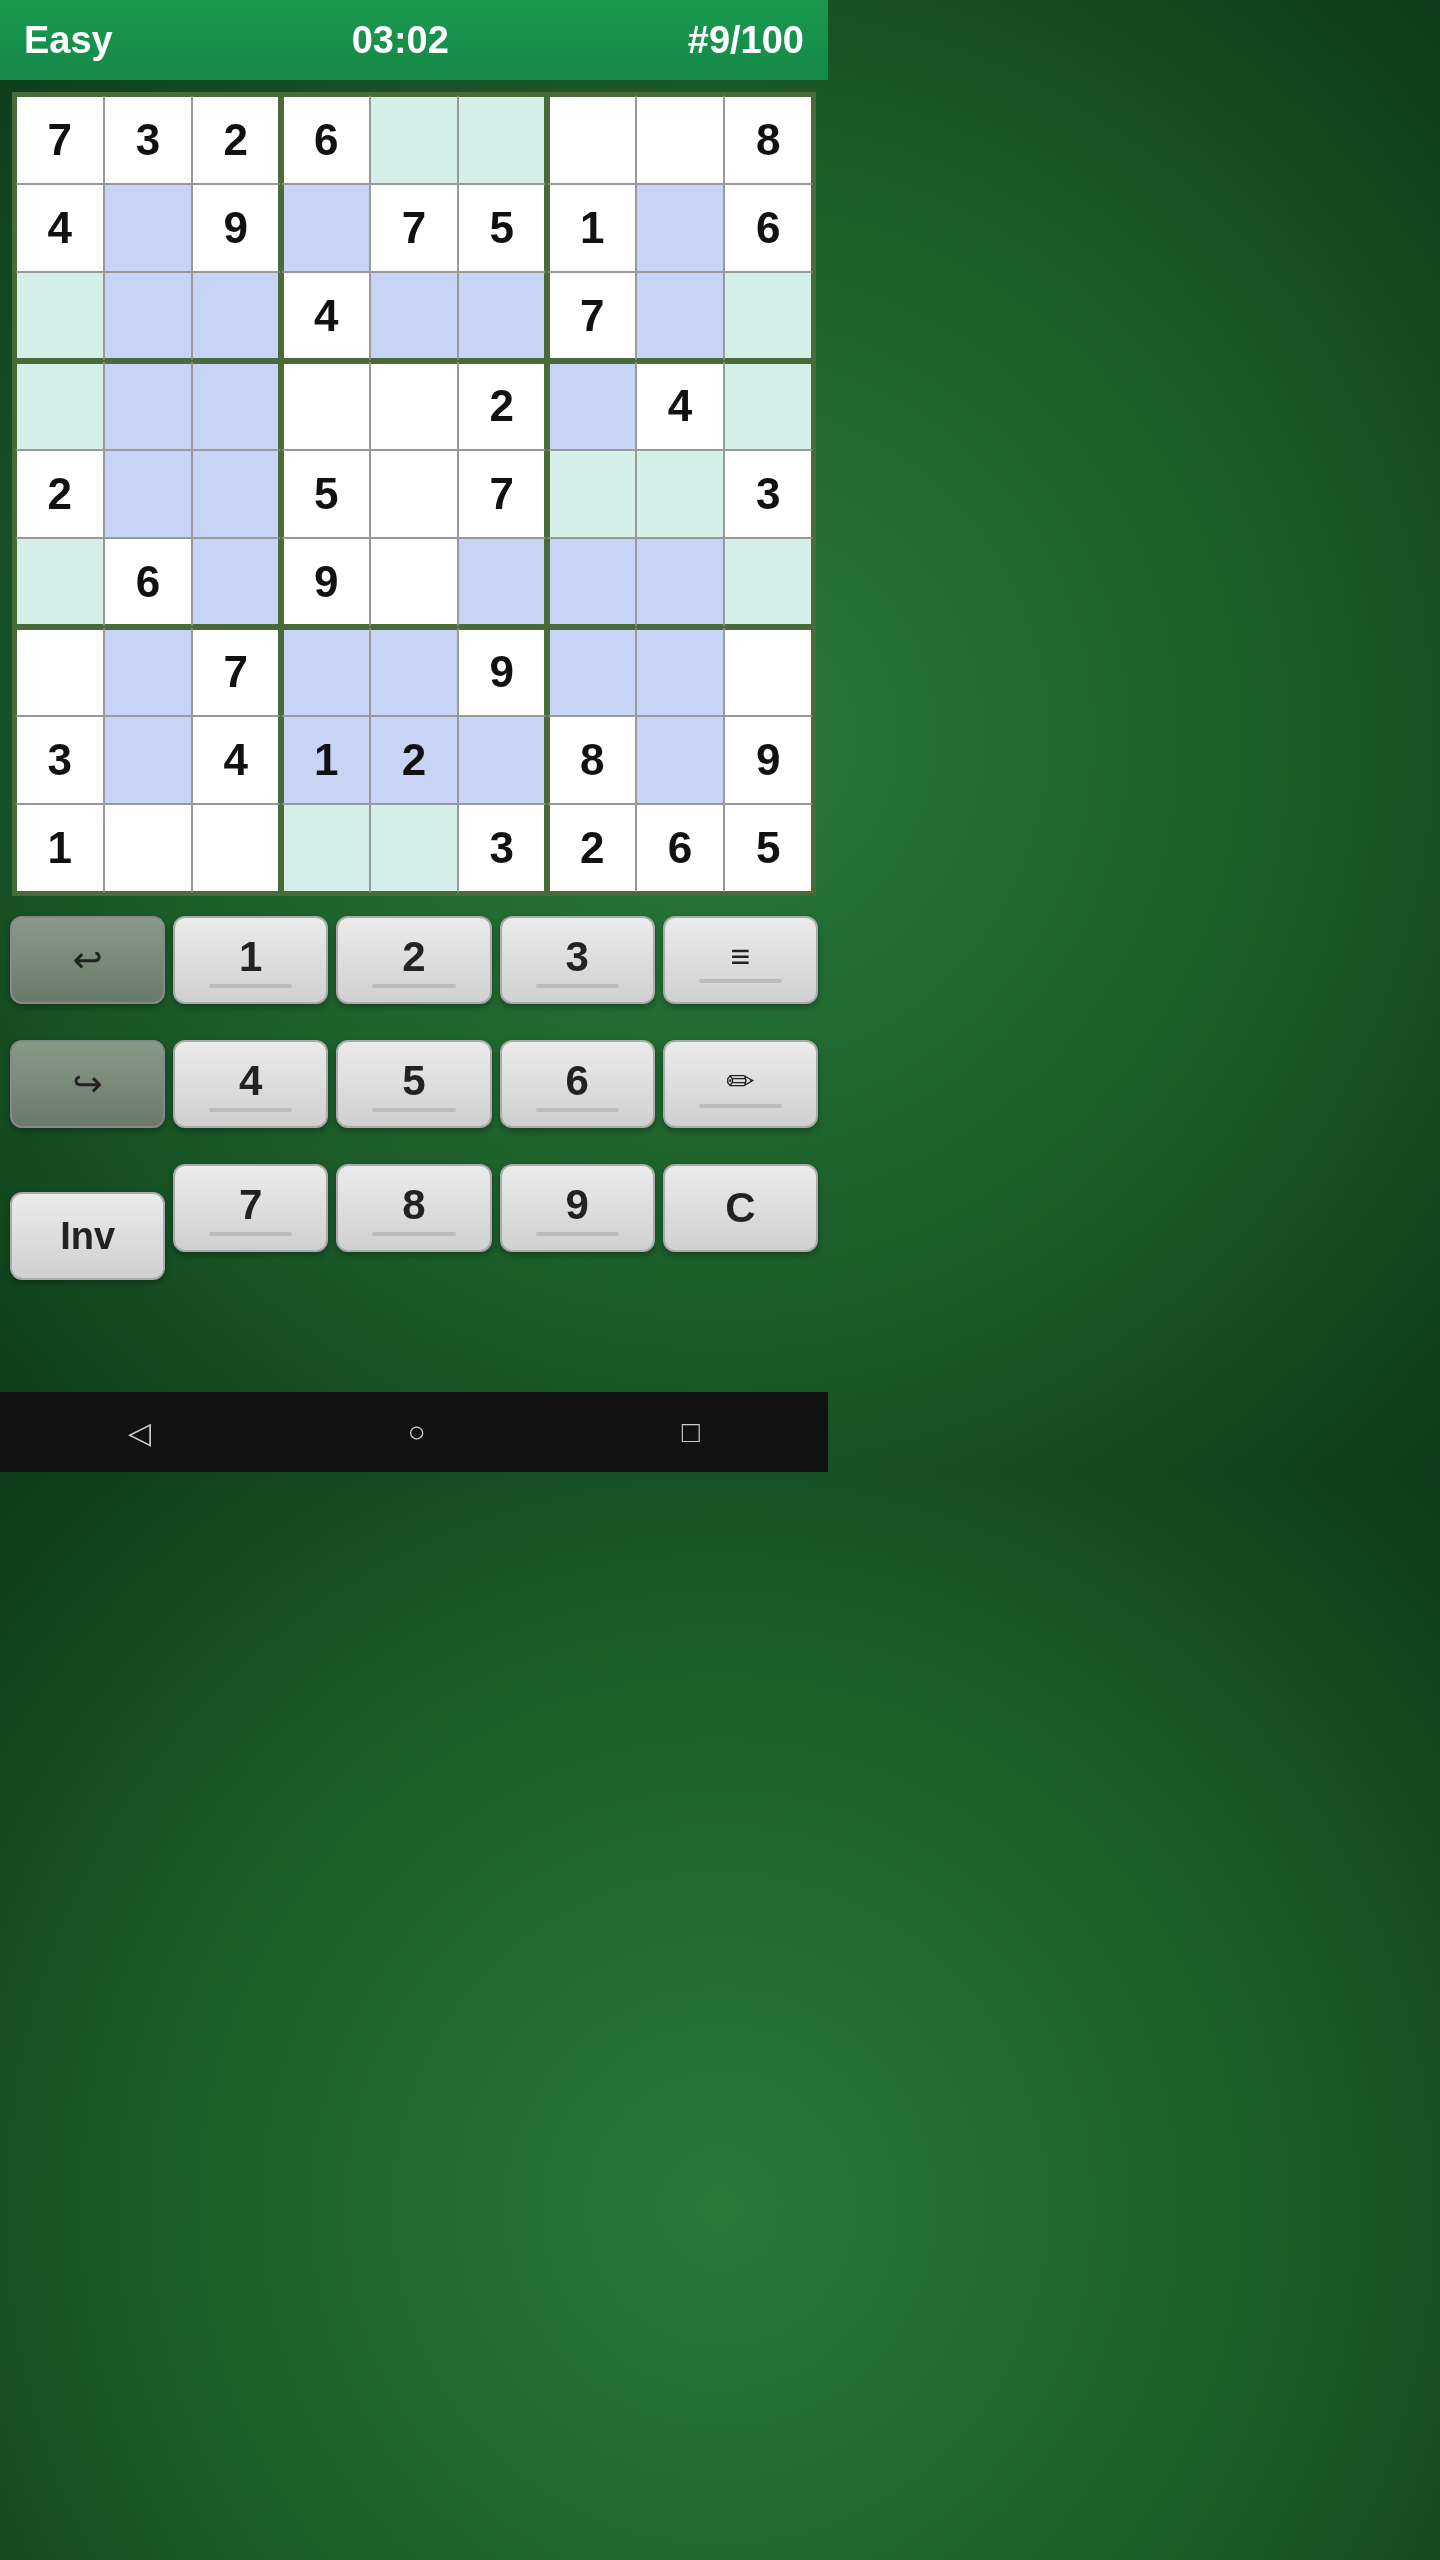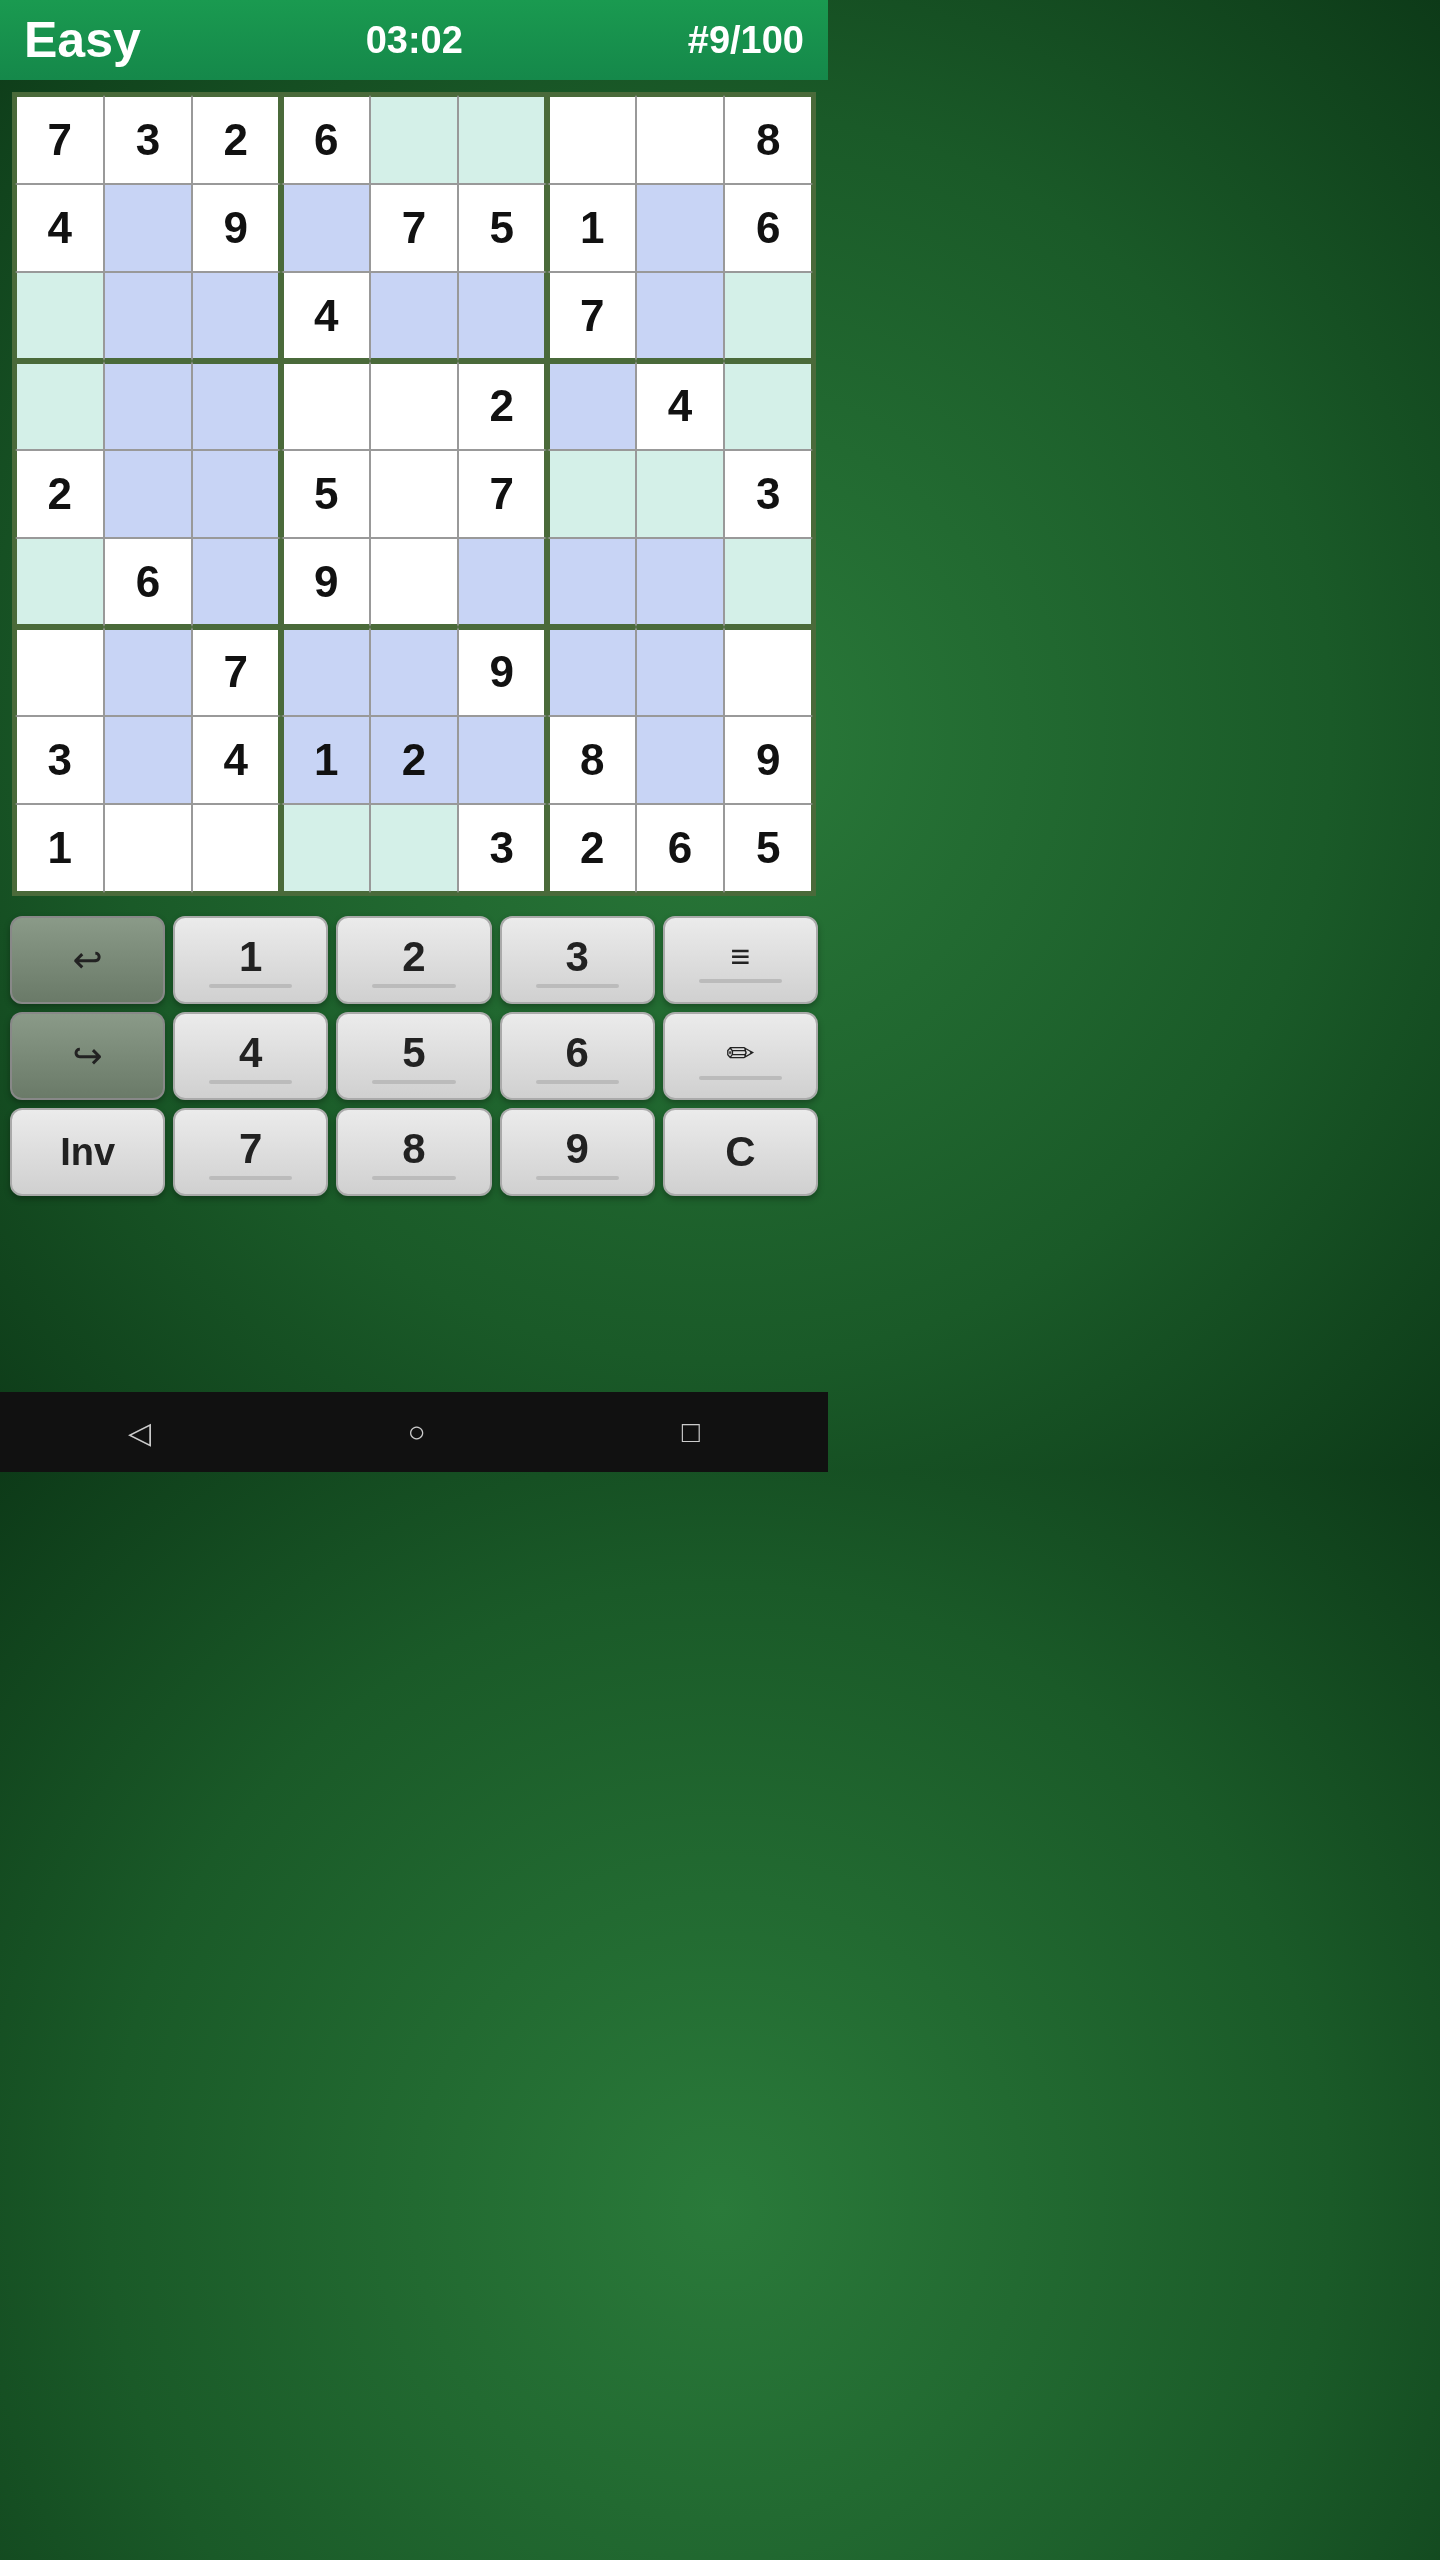--- a/index.html
+++ b/index.html
@@ -12,21 +12,21 @@
       display: flex;
       flex-direction: column;
       align-items: center;
       overflow: hidden;
     }
   </style>
 </head>
 <body>
 
 <div style="width:828px; height:80px; background: linear-gradient(to bottom, #1a9a50, #15884a); display:flex; align-items:center; justify-content:space-between; padding:0 24px;">
-  <span style="color:white; font-size:50px; font-weight:bold;">Easy</span>
+  <span style="color:white; font-size:38px; font-weight:bold;">Easy</span>
   <span style="color:white; font-size:38px; font-weight:bold;">03:02</span>
   <span style="color:white; font-size:38px; font-weight:bold;">#9/100</span>
 </div>
 
 <div style="margin:12px auto; width:804px; height:804px;">
   <div id="sudoku-grid" style="width:804px; height:804px; border:3px solid #4a6a3a; display:grid; grid-template-columns:repeat(9,1fr); grid-template-rows:repeat(9,1fr);">
   <div data-row="0" style="background-color: rgb(255, 255, 255); border-width: 2px 1px 1px 2px; border-style: solid; border-color: rgb(74, 106, 58) rgb(153, 153, 153) rgb(153, 153, 153) rgb(74, 106, 58); display: flex; align-items: center; justify-content: center; font-size: 44px; font-weight: bold; color: rgb(17, 17, 17); cursor: pointer;">
         <span>7</span>
       </div>
       <div data-row="0" style="background-color: rgb(255, 255, 255); border-width: 2px 1px 1px; border-style: solid; border-color: rgb(74, 106, 58) rgb(153, 153, 153) rgb(153, 153, 153); display: flex; align-items: center; justify-content: center; font-size: 44px; font-weight: bold; color: rgb(17, 17, 17); cursor: pointer;">
@@ -213,21 +213,21 @@
   </div>
   <div style="background:linear-gradient(to bottom,#ebebeb,#d0d0d0);border:2px solid #aaa;border-radius:12px;height:88px;display:flex;flex-direction:column;align-items:center;justify-content:center;cursor:pointer;box-shadow:0 3px 6px rgba(0,0,0,0.3);">
     <span style="font-size:42px;font-weight:bold;color:#222;">6</span>
     <div style="width:55%;height:4px;background:#bbb;border-radius:2px;margin-top:3px;"></div>
   </div>
   <div style="background:linear-gradient(to bottom,#ebebeb,#d0d0d0);border:2px solid #aaa;border-radius:12px;height:88px;display:flex;flex-direction:column;align-items:center;justify-content:center;cursor:pointer;box-shadow:0 3px 6px rgba(0,0,0,0.3);">
     <span style="font-size:34px;color:#222;">✏</span>
     <div style="width:55%;height:4px;background:#bbb;border-radius:2px;margin-top:3px;"></div>
   </div>
 
-  <div style="background:linear-gradient(to bottom,#ebebeb,#d0d0d0);border:2px solid #aaa;border-radius:12px;height:88px;display:flex;flex-direction:column;align-items:center;justify-content:center;cursor:pointer;box-shadow:0 3px 6px rgba(0,0,0,0.3);">
+  <div style="background:linear-gradient(to bottom,#ebebeb,#d0d0d0);border:2px solid #aaa;border-radius:12px;height:88px;display:flex;flex-direction:column;align-items:center;justify-content:center;cursor:pointer;box-shadow:0 3px 6px rgba(0,0,0,0.3);margin-top:28px;">
     <span style="font-size:38px;font-weight:bold;color:#222;">Inv</span>
   </div>
   <div style="background:linear-gradient(to bottom,#ebebeb,#d0d0d0);border:2px solid #aaa;border-radius:12px;height:88px;display:flex;flex-direction:column;align-items:center;justify-content:center;cursor:pointer;box-shadow:0 3px 6px rgba(0,0,0,0.3);">
     <span style="font-size:42px;font-weight:bold;color:#222;">7</span>
     <div style="width:55%;height:4px;background:#bbb;border-radius:2px;margin-top:3px;"></div>
   </div>
   <div style="background:linear-gradient(to bottom,#ebebeb,#d0d0d0);border:2px solid #aaa;border-radius:12px;height:88px;display:flex;flex-direction:column;align-items:center;justify-content:center;cursor:pointer;box-shadow:0 3px 6px rgba(0,0,0,0.3);">
     <span style="font-size:42px;font-weight:bold;color:#222;">8</span>
     <div style="width:55%;height:4px;background:#bbb;border-radius:2px;margin-top:3px;"></div>
   </div>

